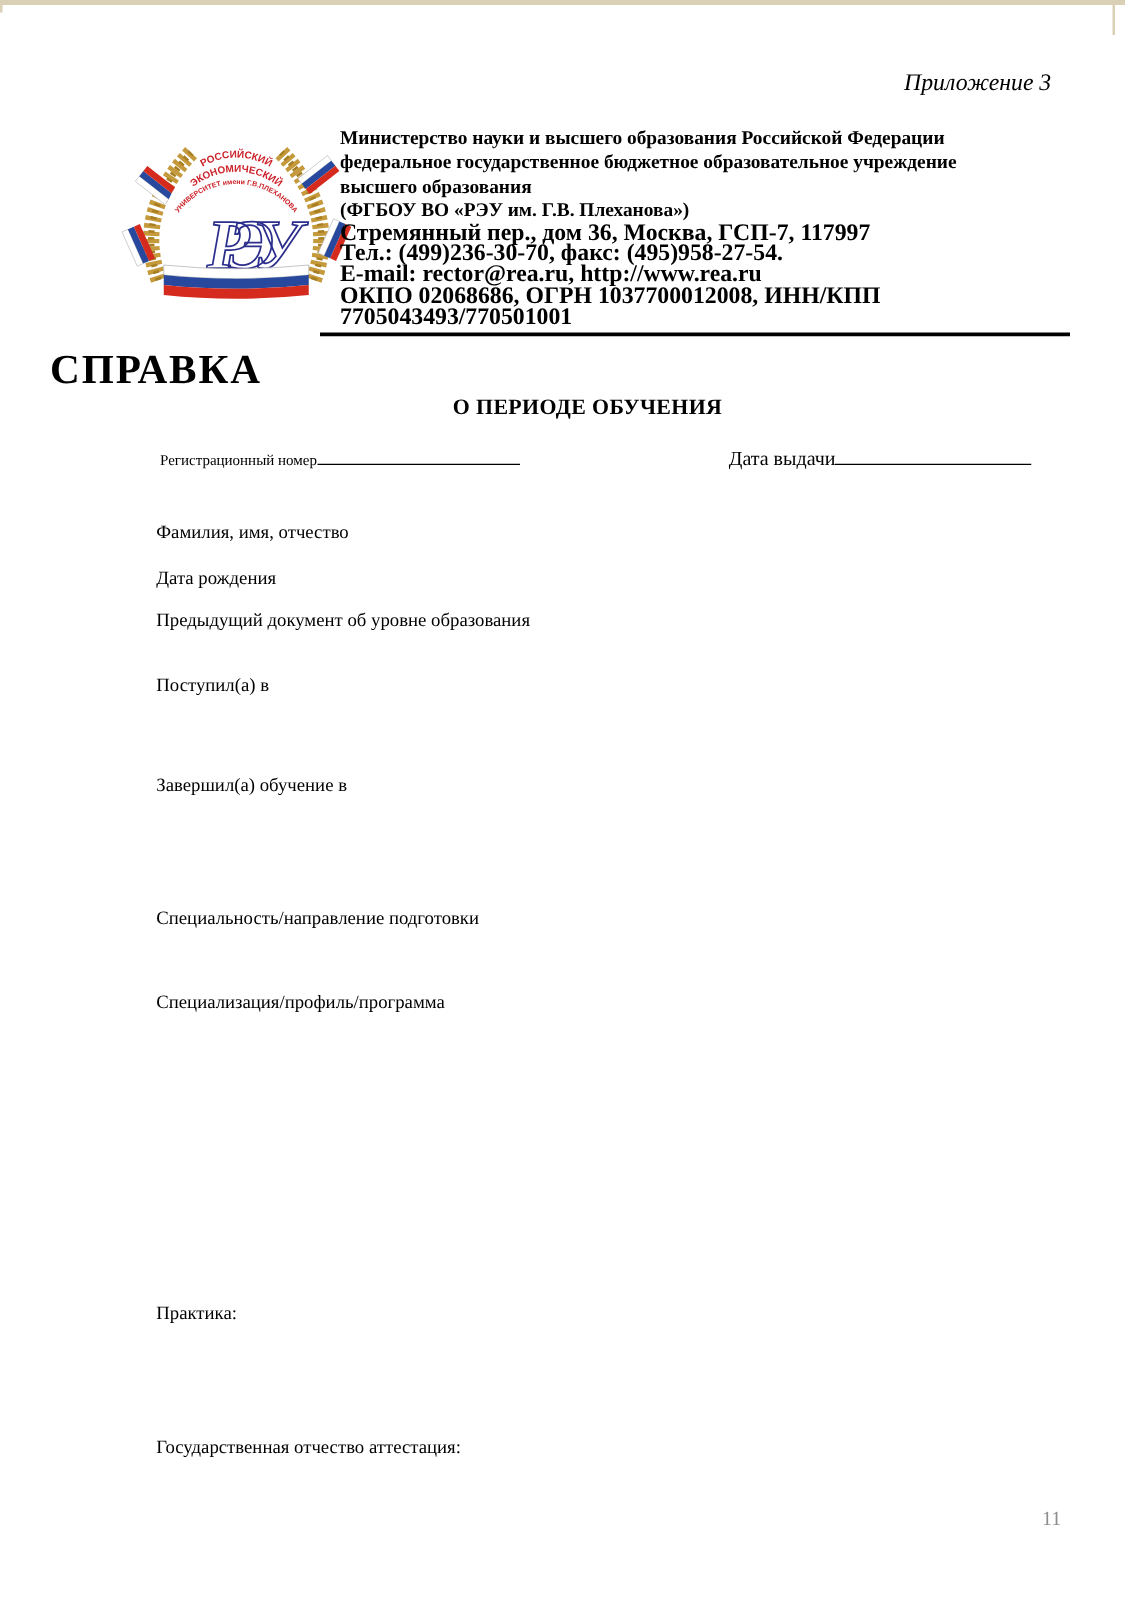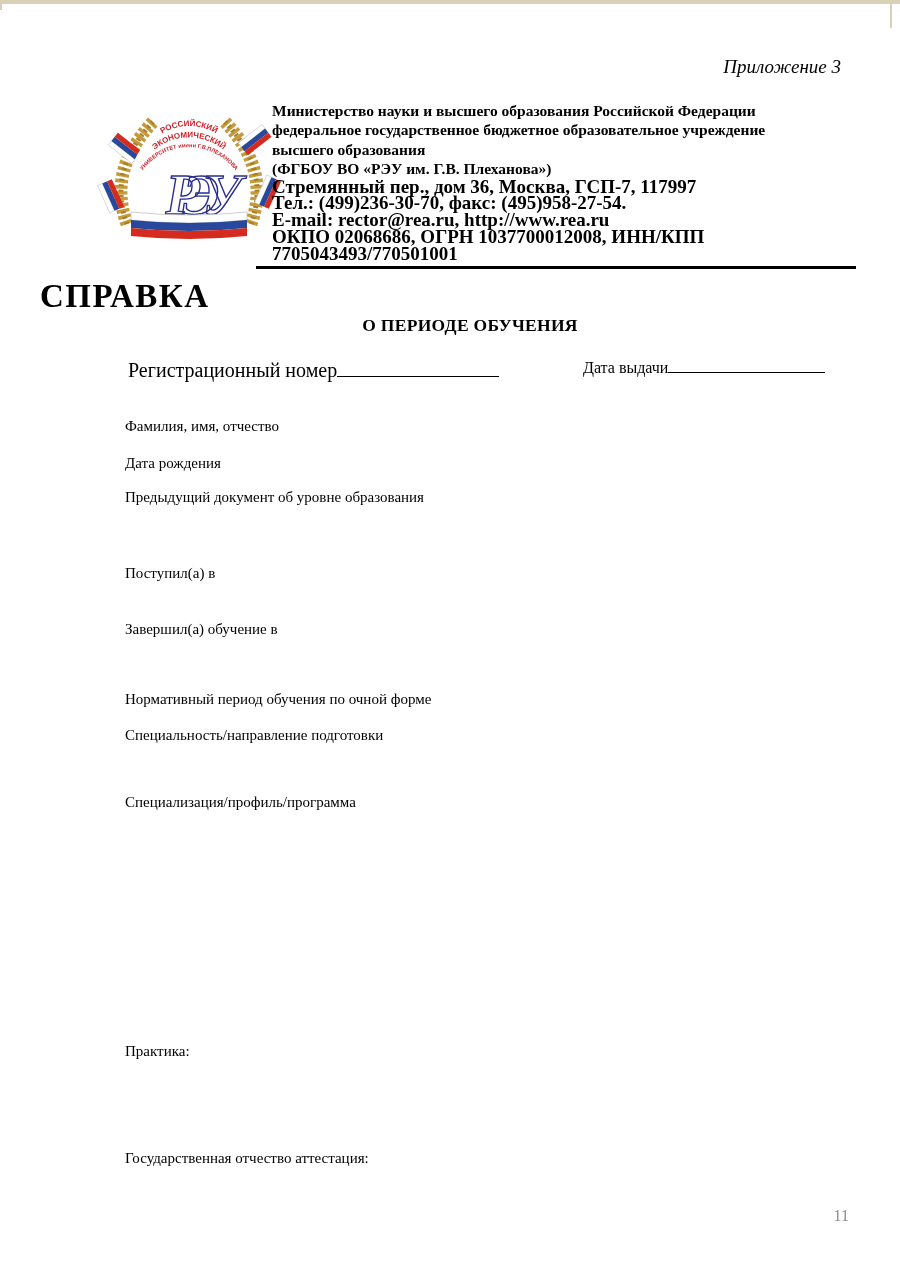--- a/index.html
+++ b/index.html
@@ -33,21 +33,21 @@
 
   .title {
     position: absolute; left: 40px; top: 278px; width: 860px;
     font-size: 33px; font-weight: bold; letter-spacing: 1.5px;
   }
   .subtitle {
     position: absolute; left: 40px; top: 315px; width: 860px;
     text-align: center; font-size: 17.5px; font-weight: bold; letter-spacing: 0.3px;
   }
 
-  .issue-left  { position: absolute; left: 128px; top: 359px; font-size: 20px; white-space: nowrap; }
+  .issue-left  { position: absolute; left: 128px; top: 359px; font-size: 12px; white-space: nowrap; }
   .issue-right { position: absolute; left: 583px; top: 359px; font-size: 16px; white-space: nowrap; text-align: center; }
   .blank {
     display: inline-block; height: 13px;
     border-bottom: 1.5px solid #000; vertical-align: baseline;
   }
   .blank-reg  { width: 162px; }
   .blank-date { width: 157px; }
 
   .field { position: absolute; left: 125px; font-size: 15px; white-space: nowrap; }
   .it { font-style: italic; }
@@ -146,23 +146,22 @@
   <div class="issue-left">
     <span>Регистрационный номер</span><span class="blank blank-reg"></span>
   </div>
   <div class="issue-right">
     <span>Дата выдачи</span><span class="blank blank-date"></span>
   </div>
 
   <div class="field" style="top:418px">Фамилия, имя, отчество</div>
   <div class="field" style="top:455px">Дата рождения</div>
   <div class="field" style="top:489px">Предыдущий документ об уровне образования</div>
-  <div class="field" style="top:565px">Поступил(а) в</div>
+  <div class="field" style="top:541px">Поступил(а) в</div>
   <div class="field" style="top:621px">Завершил(а) обучение в</div>
-  <div class="field" style="top:691px">Нормативный период обучения по очной форме</div>
   <div class="field" style="top:727px">Специальность/направление подготовки</div>
   <div class="field" style="top:794px">Специализация/профиль/программа</div>
   <div class="field" style="top:1043px">Практика:</div>
   <div class="field" style="top:1150px">Государственная отчество аттестация:</div>
 
   <div class="page-num">11</div>
 
 </div>
 
 </body></html>

